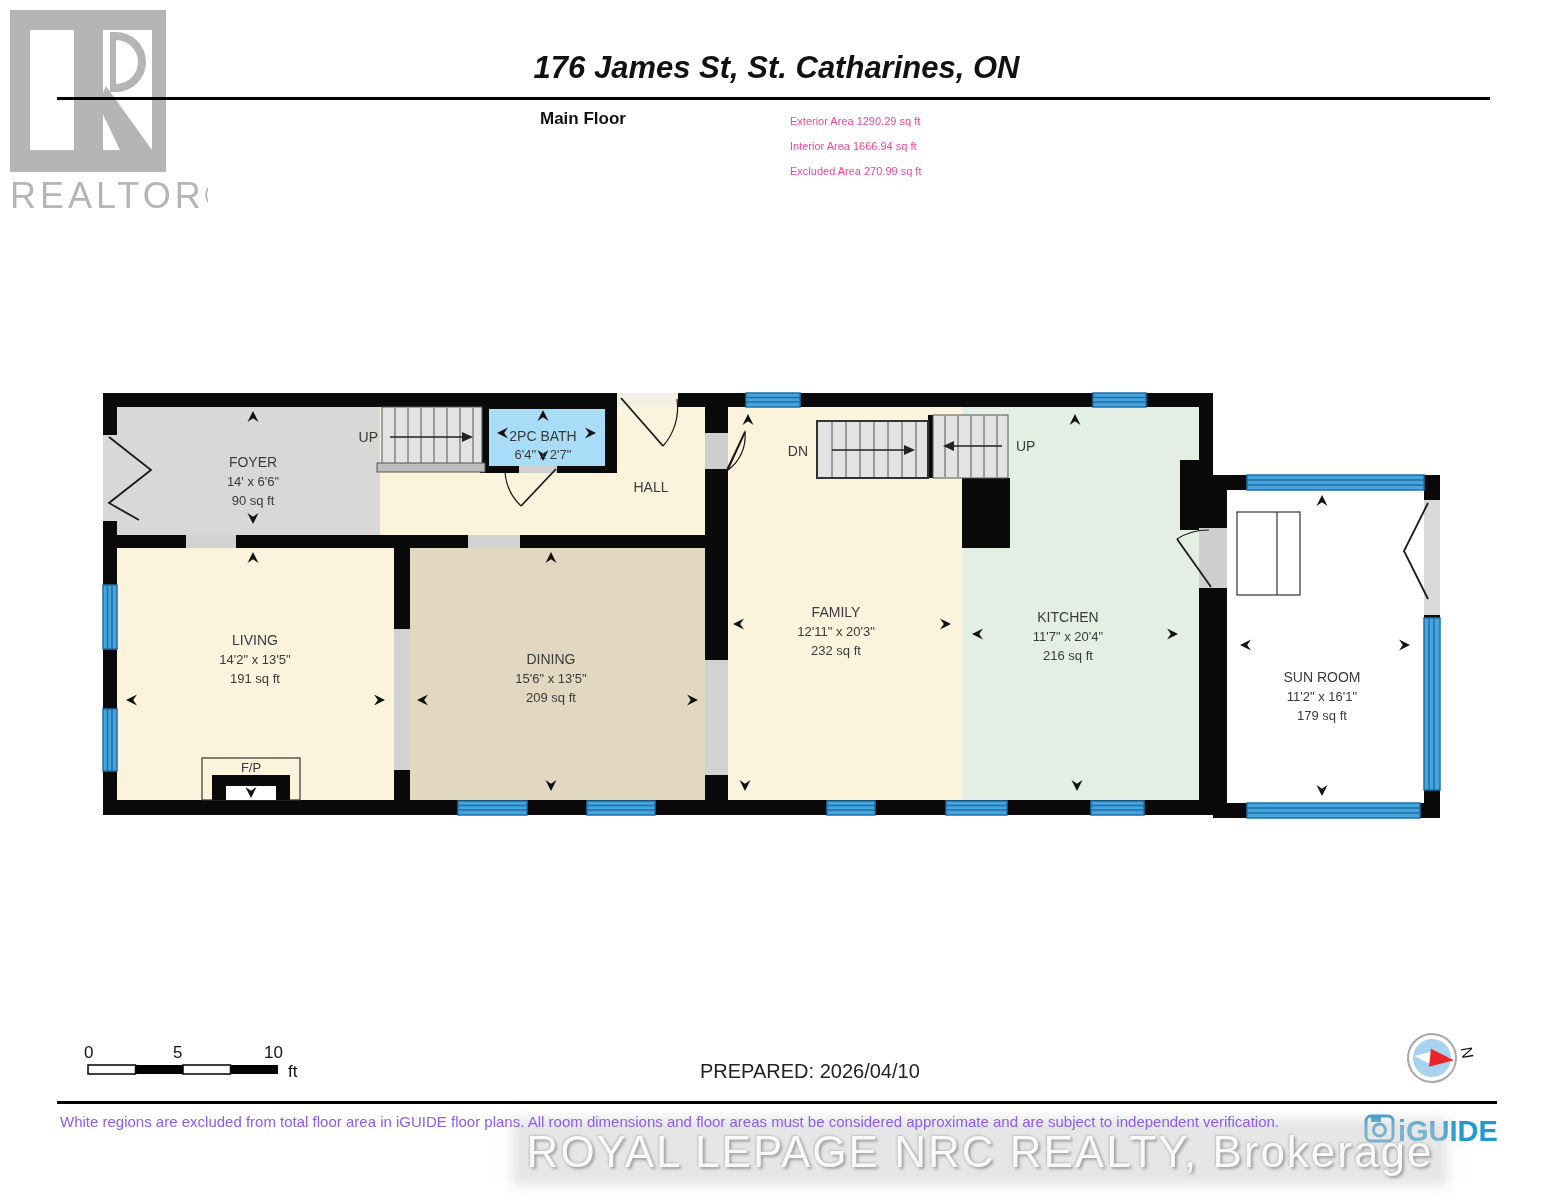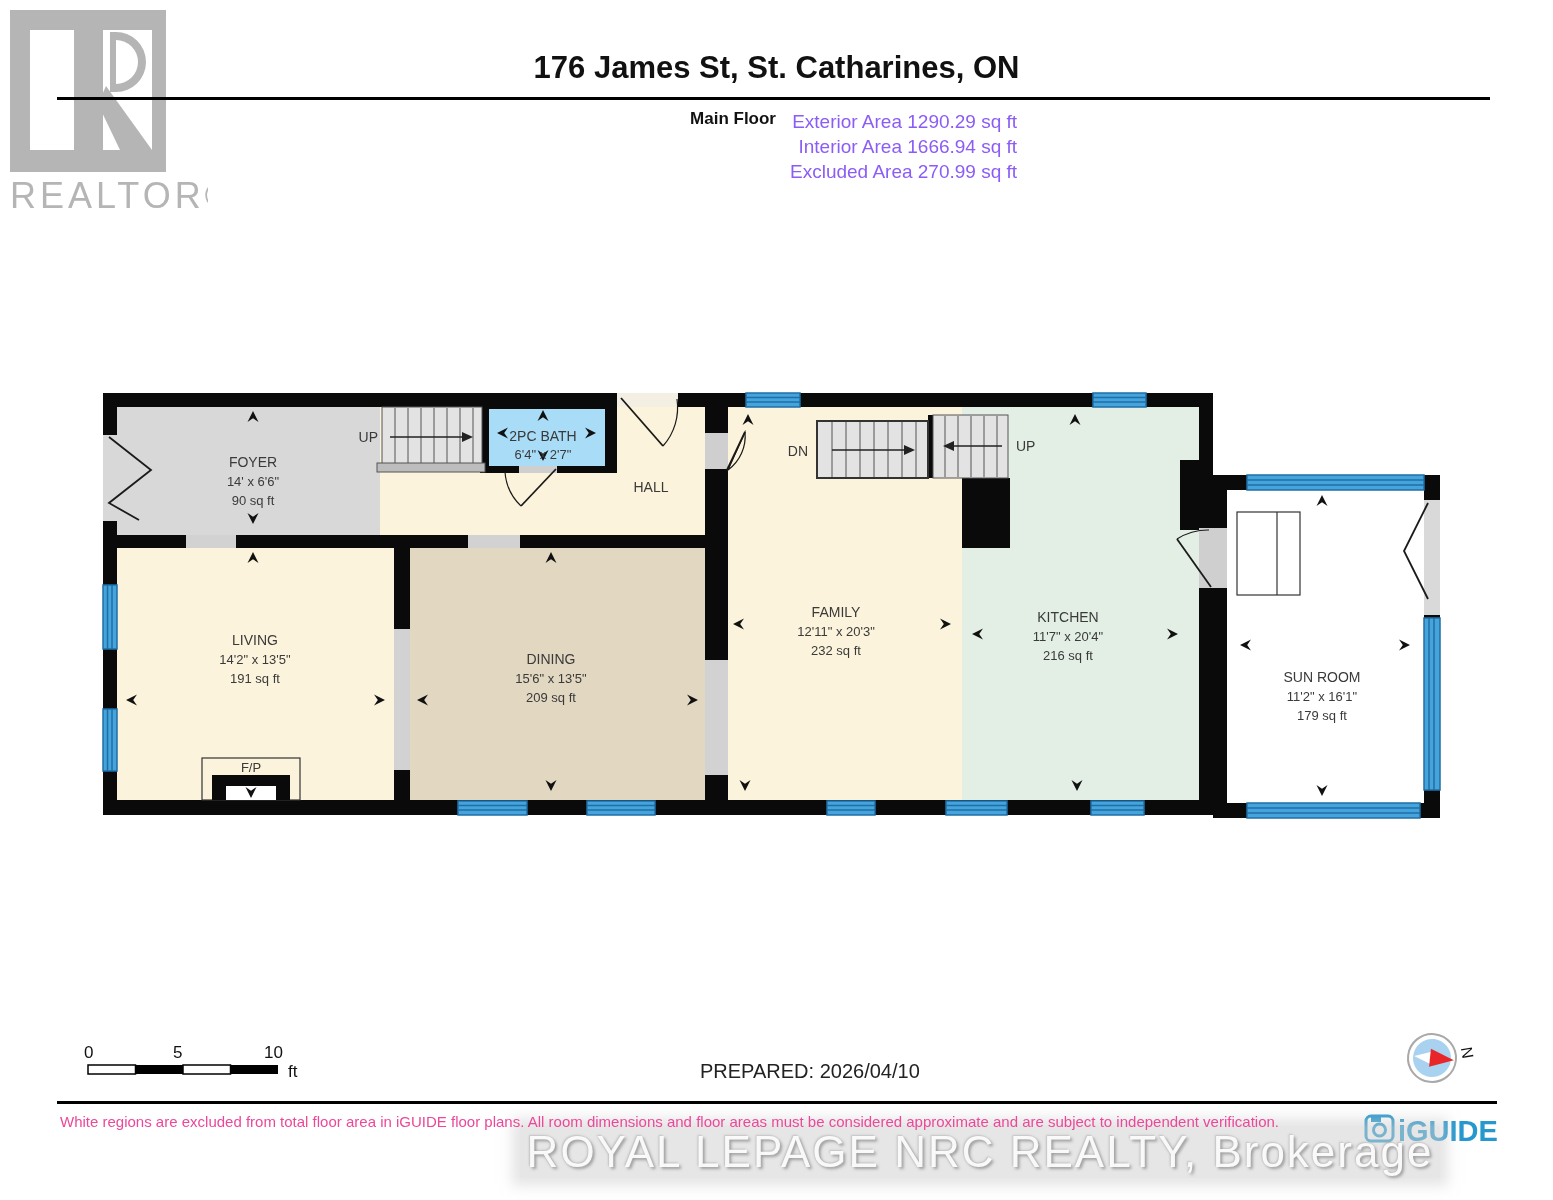--- a/index.html
+++ b/index.html
@@ -1,25 +1,25 @@
 <!DOCTYPE html>
 <html><head>
 <meta charset="utf-8">
 <style>
   html,body{margin:0;padding:0;background:#fff;}
   .page{position:relative;width:1553px;height:1200px;background:#fff;overflow:hidden;
         font-family:"Liberation Sans",sans-serif;color:#222;}
   .abs{position:absolute;}
-  .title{top:50px;left:0;width:1553px;text-align:center;font-size:31px;font-weight:bold;color:#111;}
+  .title{top:50px;left:0;width:1553px;text-align:center;font-size:31px;font-weight:bold;color:#111;font-style:italic;}
   .hr-top{top:97px;left:57px;width:1433px;height:3px;background:#000;}
-  .floor-label{top:109px;left:540px;width:236px;text-align:right;font-size:17px;font-weight:bold;color:#111;}
-  .area-lines{top:109px;left:790px;font-size:19px;line-height:25px;color:#8b5cf6;text-align:right;}
+  .floor-label{top:109px;left:540px;width:236px;font-size:17px;font-weight:bold;color:#111;}
+  .area-lines{top:109px;left:790px;font-size:11px;line-height:25px;color:#ec4899;}
   .prepared{top:1060px;left:700px;font-size:20px;color:#222;}
   .hr-bottom{top:1101px;left:57px;width:1440px;height:3px;background:#000;}
-  .disclaimer{top:1113px;left:60px;width:1380px;font-size:15px;color:#ec4899;z-index:6;}
+  .disclaimer{top:1113px;left:60px;width:1380px;font-size:15px;color:#8b5cf6;z-index:6;}
   .watermark{top:1116px;left:520px;width:920px;height:52px;z-index:5;text-align:center;
              line-height:52px;font-size:44px;letter-spacing:2px;color:rgba(255,255,255,0.92);
              background:rgba(205,205,205,0.5);box-shadow:0 0 12px 8px rgba(205,205,205,0.5);
              text-shadow:2px 2px 3px rgba(140,140,140,0.8),-1px -1px 2px rgba(170,170,170,0.6);
              white-space:nowrap;margin-top:10px;}
   svg text{font-family:"Liberation Sans",sans-serif;}
   .rlbl{fill:#3a3a3a;font-size:14px;}
   .rsub{fill:#3a3a3a;font-size:13px;}
   .stxt{fill:#3a3a3a;font-size:14px;}
 </style>

